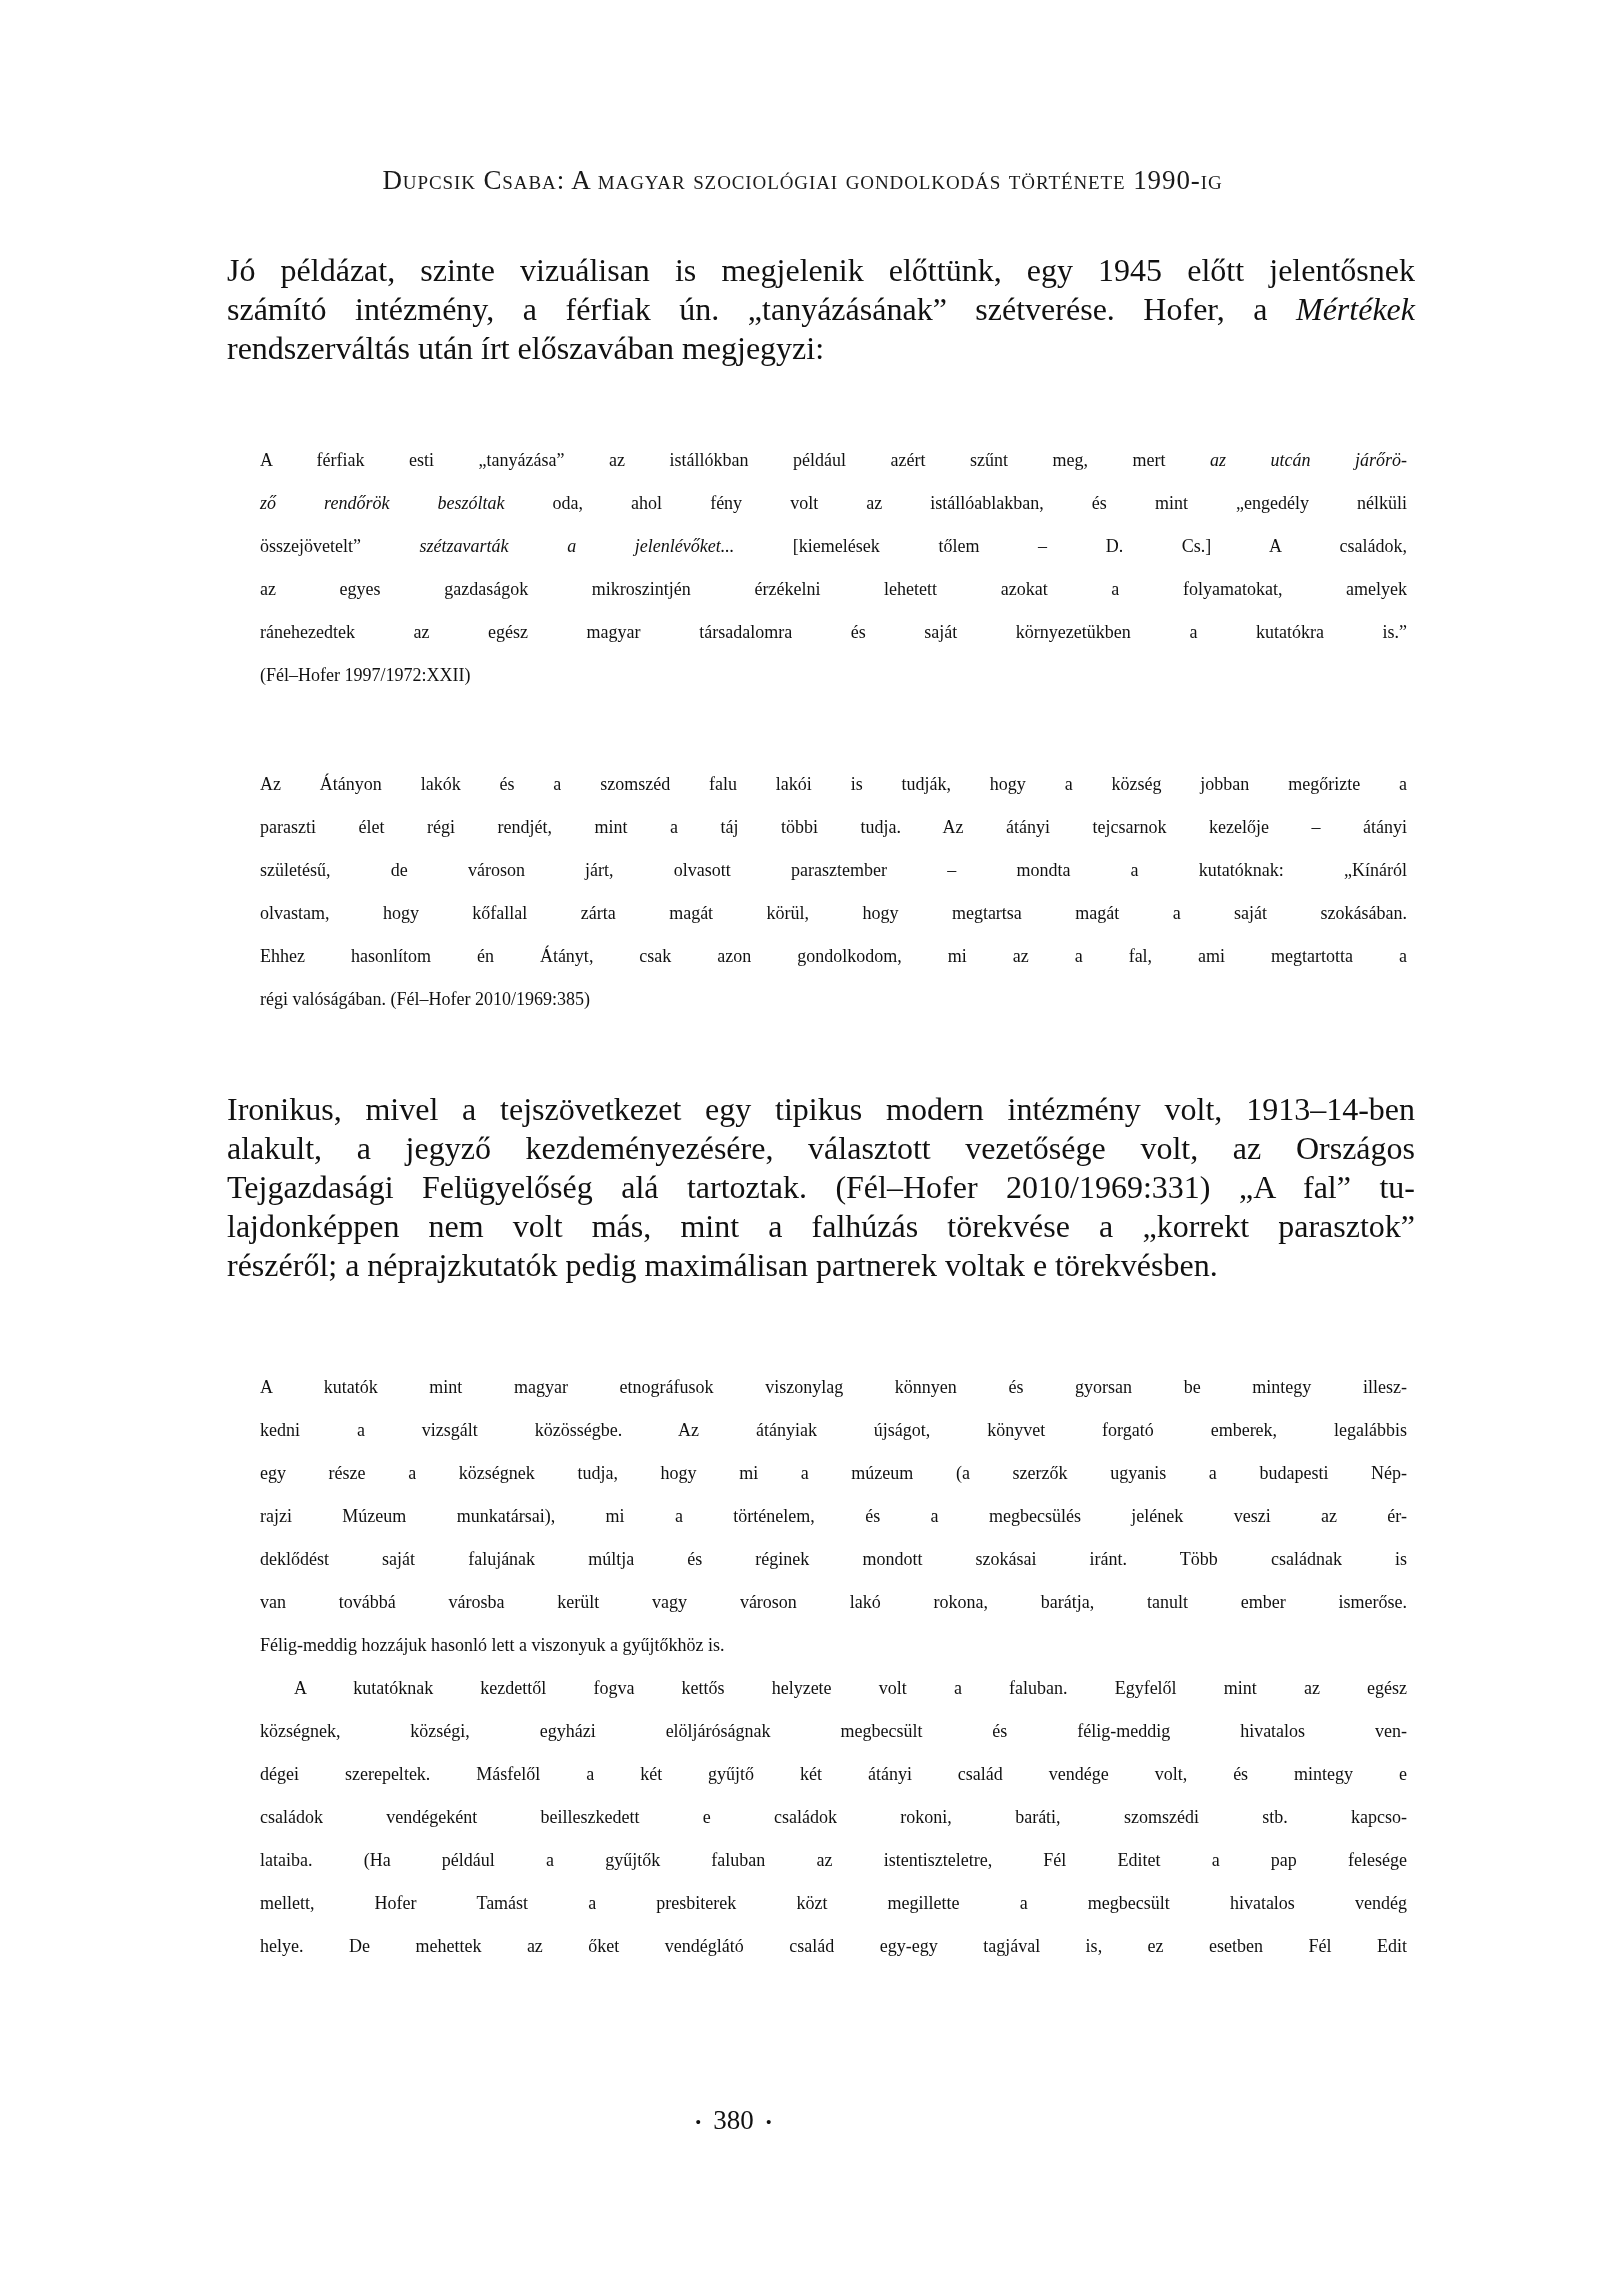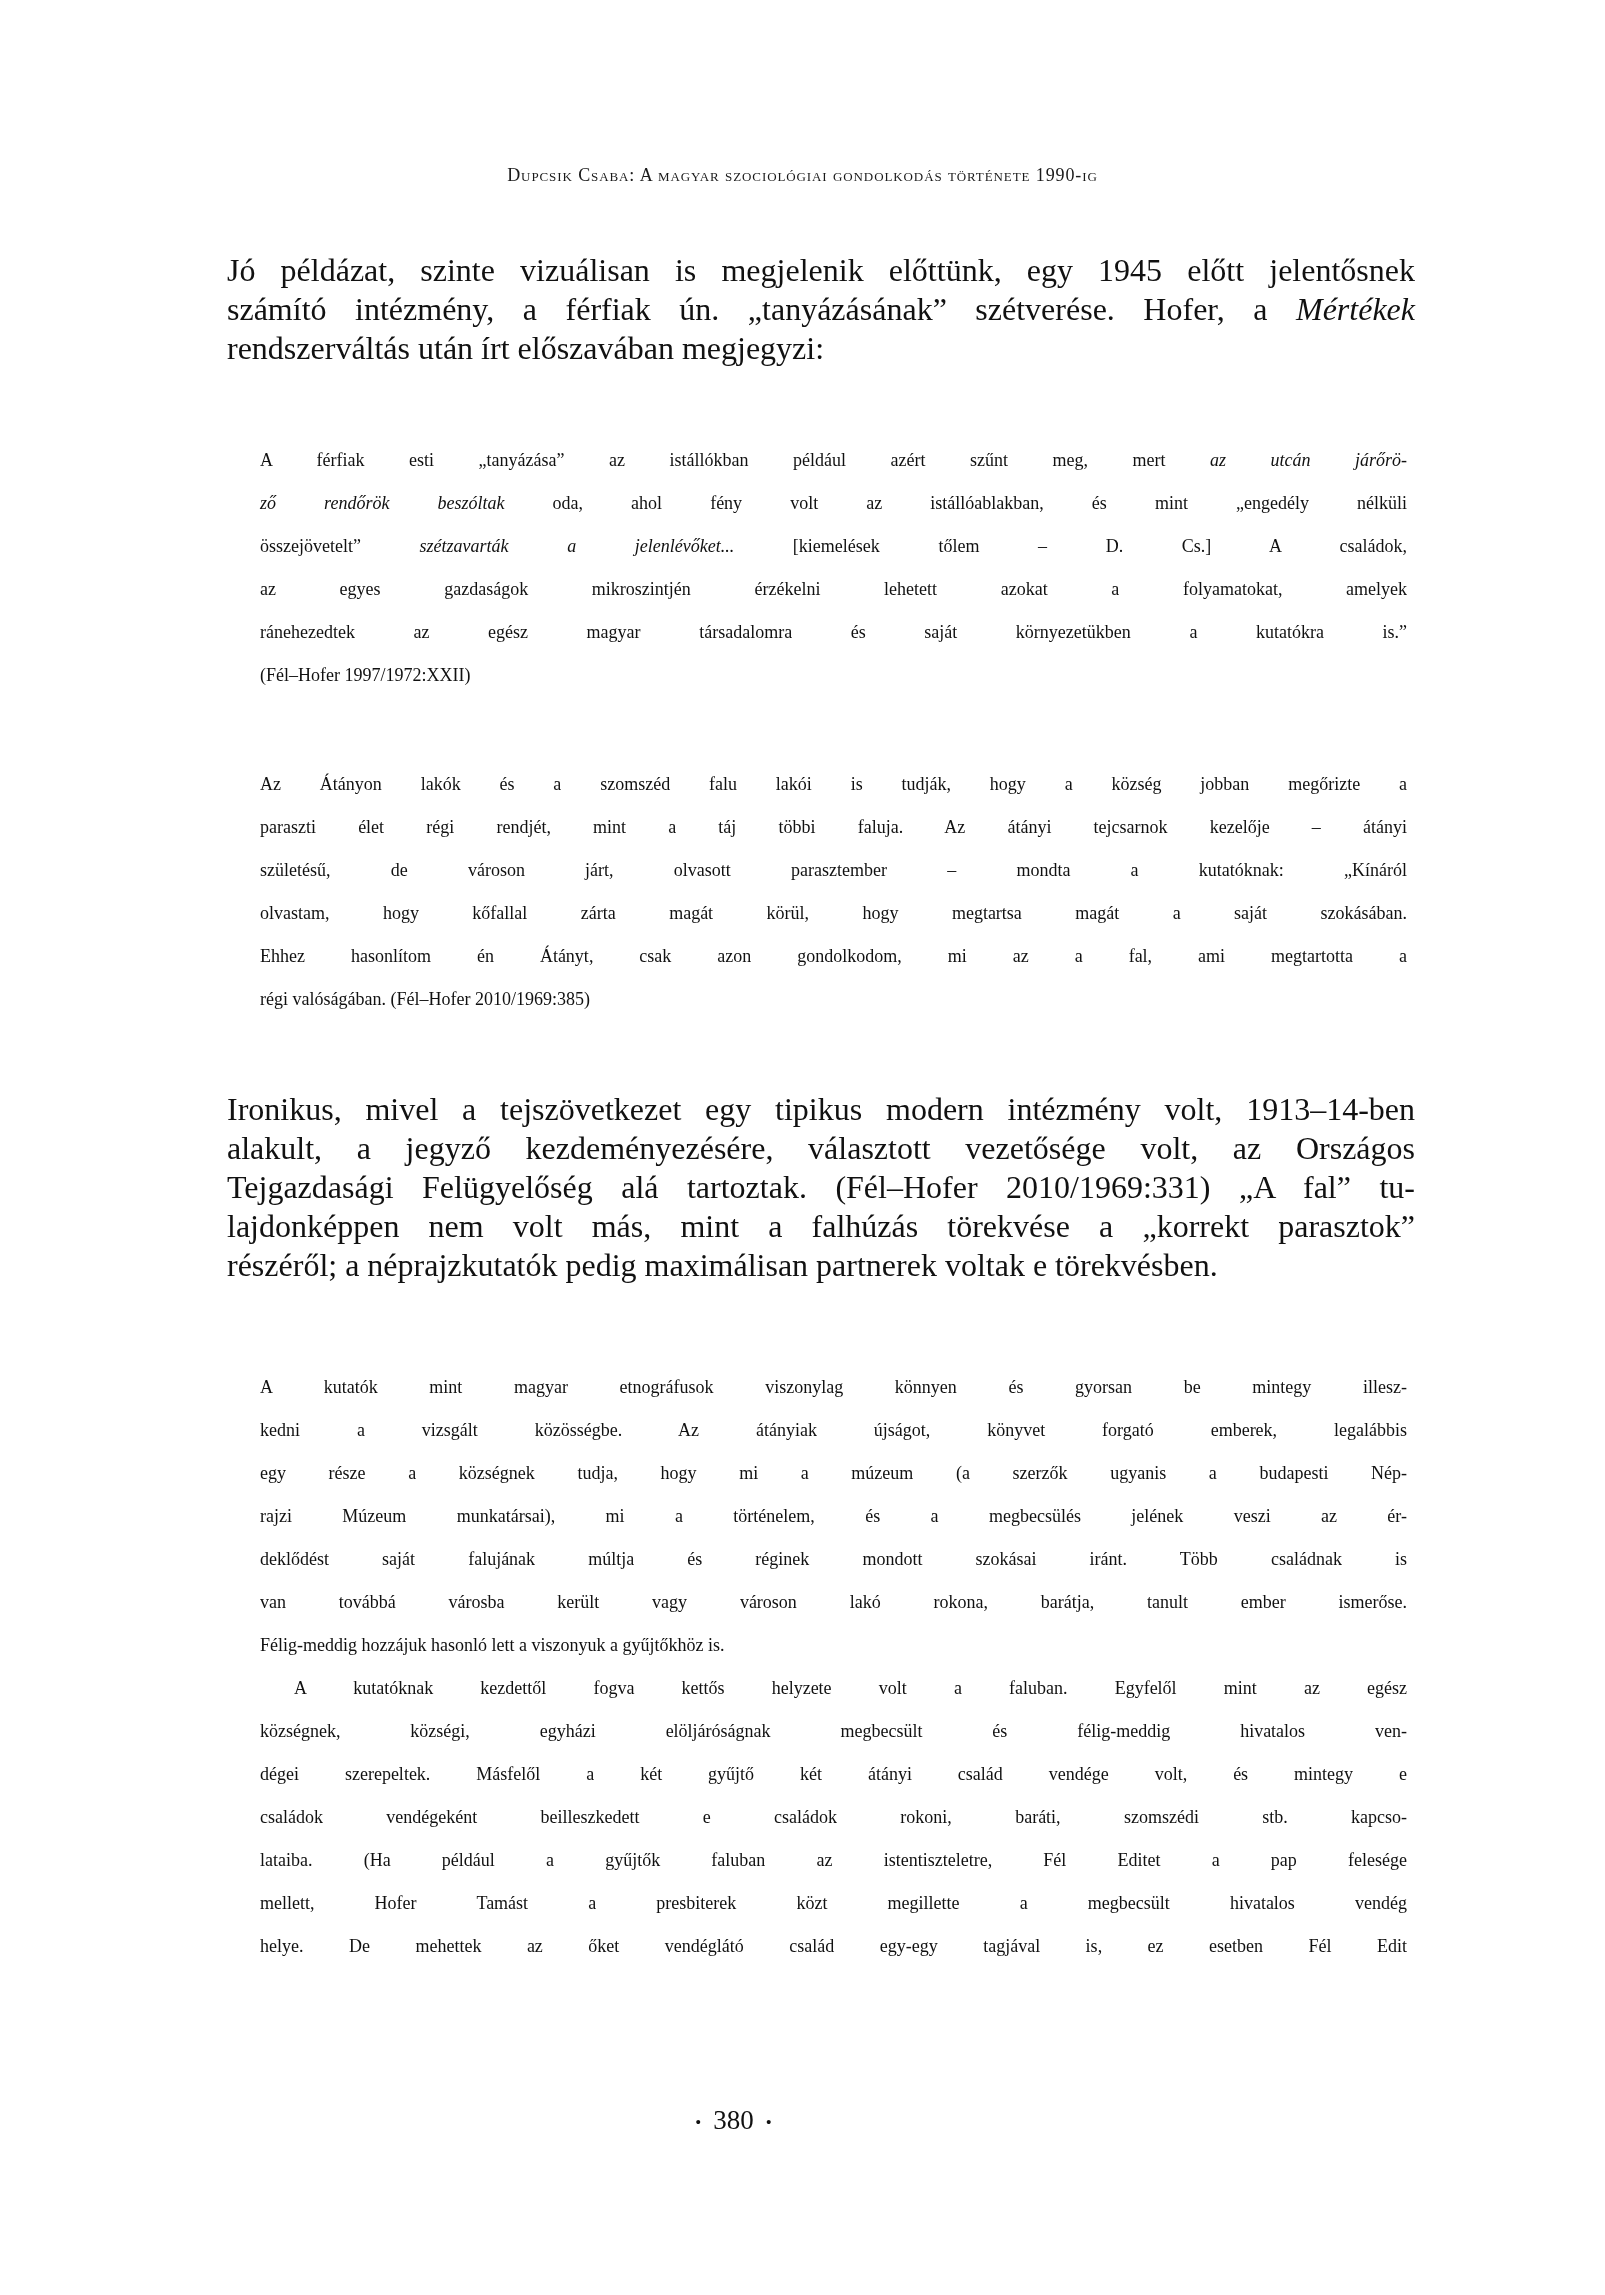--- a/index.html
+++ b/index.html
@@ -1,17 +1,17 @@
 <!DOCTYPE html>
 <html style="font-size:13.8px"><head>
   <meta charset="utf-8">
   <style>
     html, body { margin: 0; padding: 0; background: #ffffff; }
     body { width: 1605px; height: 2295px; position: relative; overflow: hidden; color: #111111; font-family: "Liberation Serif", "DejaVu Serif", serif; }
-    .running-head { position: absolute; top: 165px; left: 0; width: 1605px; text-align: center; font-size: 18px; font-variant: small-caps; letter-spacing: 0.9px; color: #1a1a1a; }
+    .running-head { position: absolute; top: 165px; left: 0; width: 1605px; text-align: center; font-size: 27px; font-variant: small-caps; letter-spacing: 0.9px; color: #1a1a1a; }
     .para { position: absolute; left: 191px; width: 1224px; font-size: 32px; line-height: 39px; text-align: justify; text-align-last: left; }
     .quote { position: absolute; left: 224px; width: 1183px; font-size: 18px; line-height: 43px; text-align: justify; }
     .quote p { margin: 0; }
     .line { display: block; text-align: justify; text-align-last: justify; white-space: nowrap; margin-left: 36px; }
     .line.last { text-align-last: left; }
     .page-num { position: absolute; top: 2105px; left: 0; width: 1467px; text-align: center; font-size: 27px; }
     .page-num .dot { font-size: 17px; vertical-align: middle; padding: 0 12px; }
     i { font-style: italic; }
   </style>
 </head>
@@ -29,21 +29,21 @@
   <span class="line"><span>A férfiak esti „tanyázása” az istállókban például azért szűnt meg, mert </span><i>az utcán járőrö-</i></span>
   <span class="line"><i>ző rendőrök beszóltak</i><span> oda, ahol fény volt az istállóablakban, és mint „engedély nélküli</span></span>
   <span class="line"><span>összejövetelt” </span><i>szétzavarták a jelenlévőket...</i><span> [kiemelések tőlem – D. Cs.] A családok,</span></span>
   <span class="line">az egyes gazdaságok mikroszintjén érzékelni lehetett azokat a folyamatokat, amelyek</span>
   <span class="line">ránehezedtek az egész magyar társadalomra és saját környezetükben a kutatókra is.”</span>
   <span class="line last">(Fél–Hofer 1997/1972:XXII)</span>
 </div>
 
 <div class="quote" style="top:763px;">
   <span class="line">Az Átányon lakók és a szomszéd falu lakói is tudják, hogy a község jobban megőrizte a</span>
-  <span class="line">paraszti élet régi rendjét, mint a táj többi faluja. Az átányi tejcsarnok kezelője – átányi</span>
+  <span class="line">paraszti élet régi rendjét, mint a táj többi tudja. Az átányi tejcsarnok kezelője – átányi</span>
   <span class="line">születésű, de városon járt, olvasott parasztember – mondta a kutatóknak: „Kínáról</span>
   <span class="line">olvastam, hogy kőfallal zárta magát körül, hogy megtartsa magát a saját szokásában.</span>
   <span class="line">Ehhez hasonlítom én Átányt, csak azon gondolkodom, mi az a fal, ami megtartotta a</span>
   <span class="line last">régi valóságában. (Fél–Hofer 2010/1969:385)</span>
 </div>
 
 <div class="para" style="top:1090px;">
   <span class="line">Ironikus, mivel a tejszövetkezet egy tipikus modern intézmény volt, 1913–14-ben</span>
   <span class="line">alakult, a jegyző kezdeményezésére, választott vezetősége volt, az Országos</span>
   <span class="line">Tejgazdasági Felügyelőség alá tartoztak. (Fél–Hofer 2010/1969:331) „A fal” tu-</span>

